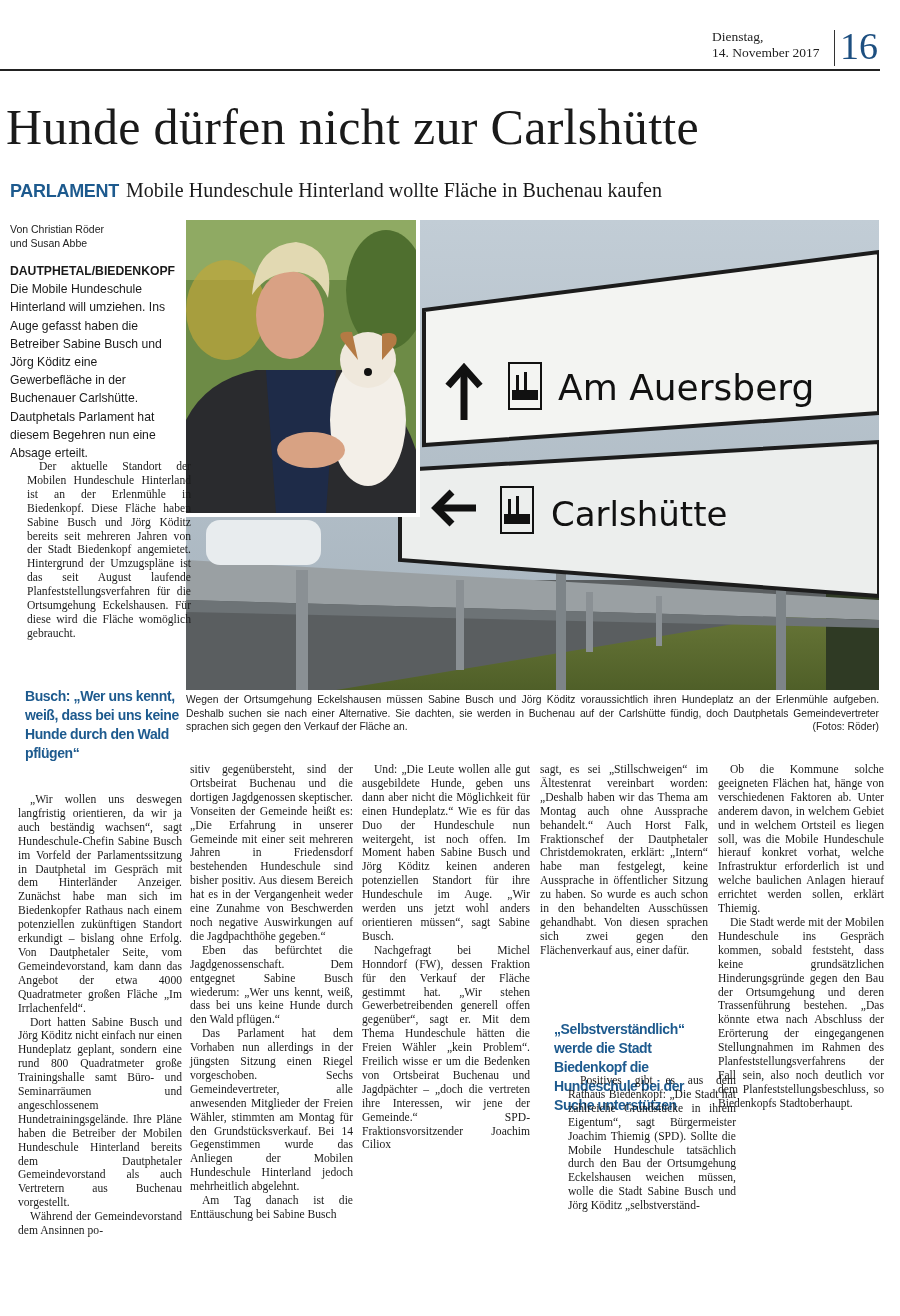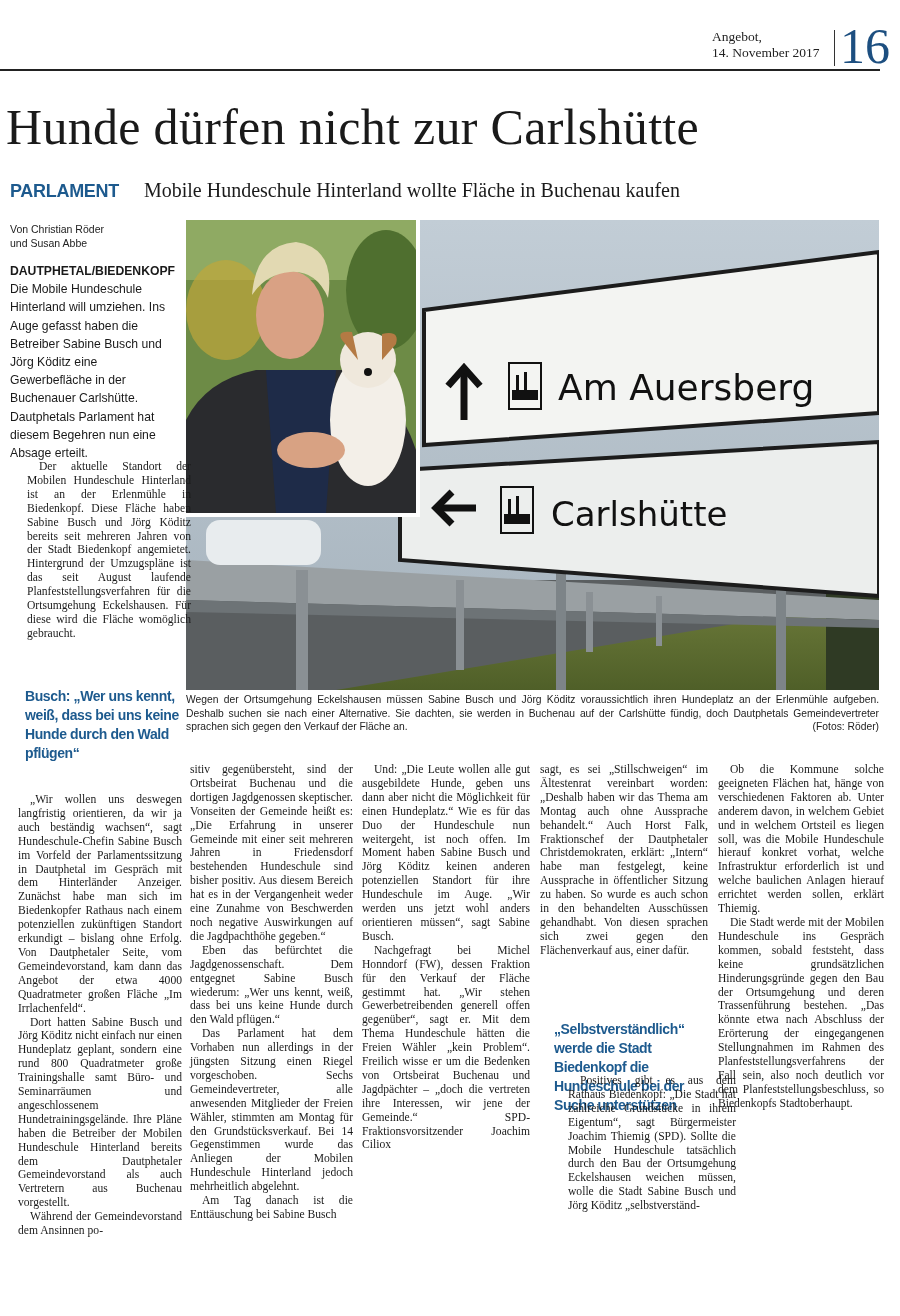--- a/index.html
+++ b/index.html
@@ -4,25 +4,25 @@
 <style>
   html, body { margin: 0; padding: 0; }
   body {
     width: 900px; height: 1316px; background: #ffffff; position: relative; overflow: hidden;
     font-family: "DejaVu Serif", serif; color: #1a1a1a;
   }
   .abs { position: absolute; }
   
   .dateline { left: 712px; top: 29px; width: 118px; font-family: "Liberation Serif", serif; font-size: 13.5px; line-height: 15.5px; color: #222; }
   .page-sep { left: 834px; top: 30px; width: 1px; height: 36px; background: #333; }
-  .page-num { left: 840px; top: 24px; font-family: "Liberation Serif", serif; font-size: 50px; line-height: 44px; color: #1d4f80; }
+  .page-num { left: 840px; top: 24px; font-family: "Liberation Serif", serif; font-size: 38px; line-height: 44px; color: #1d4f80; }
   .top-rule { left: 0; top: 69px; width: 880px; height: 1.5px; background: #222; }
   .headline { left: 6px; top: 98px; width: 880px; font-family: "Liberation Serif", serif; font-size: 50px; line-height: 58px; color: #1a1a1a; white-space: nowrap; letter-spacing: 0.3px; }
   .kicker-row { left: 10px; top: 177px; font-family: "Liberation Serif", serif; font-size: 20px; line-height: 26px; white-space: nowrap; }
-  .kicker { font-family: "Liberation Sans", sans-serif; font-weight: bold; color: #1d5a8e; font-size: 18px; margin-right: 20px; letter-spacing: -0.3px; }
+  .kicker { font-family: "Liberation Sans", sans-serif; font-weight: bold; color: #1d5a8e; font-size: 18px; margin-right: 2px; letter-spacing: -0.3px; }
   .subhead { color: #1a1a1a; }
   
   .byline { left: 10px; top: 222px; width: 170px; font-family: "Liberation Sans", sans-serif; font-size: 10.5px; line-height: 14px; color: #222; }
   .lead { left: 10px; top: 262px; width: 172px; font-family: "Liberation Sans", sans-serif; font-size: 12.2px; line-height: 18.2px; color: #1a1a1a; }
   .lead .loc { font-weight: bold; display: block; }
   
   .col { font-family: "Liberation Serif", serif; font-size: 11.6px; line-height: 13.9px; text-align: justify; hyphens: manual; color: #1a1a1a; }
   .col p { margin: 0; text-indent: 12px; }
   .col p.noind { text-indent: 0; }
   .c1a { left: 18px; top: 460px; width: 164px; margin-left: 9px; }
@@ -38,21 +38,21 @@
   
   .photo-main { left: 186px; top: 220px; width: 693px; height: 470px; overflow: hidden; background: #d946ef; }
   .photo-inset { left: 186px; top: 220px; width: 230px; height: 293px; overflow: hidden; border-right: 4px solid #fff; border-bottom: 4px solid #fff; background: #6f8d4c; }
   .caption { left: 186px; top: 693px; width: 693px; font-family: "Liberation Sans", sans-serif; font-size: 10.3px; line-height: 13.6px; color: #222; text-align: justify; }
   .credit { float: right; }
 </style>
 </head>
 <body>
 
 <div class="abs dateline">
-  <div>Angebot,</div>
+  <div>Dienstag,</div>
   <div>14. November 2017</div>
 </div>
 <div class="abs page-sep"></div>
 <div class="abs page-num">16</div>
 <div class="abs top-rule"></div>
 
 <h1 class="abs headline" style="margin:0;font-weight:normal;">Hunde dürfen nicht zur Carlshütte</h1>
 <div class="abs kicker-row">
   <span class="kicker">PARLAMENT</span>
   <span class="subhead">Mobile Hundeschule Hinterland wollte Fläche in Buchenau kaufen</span>

